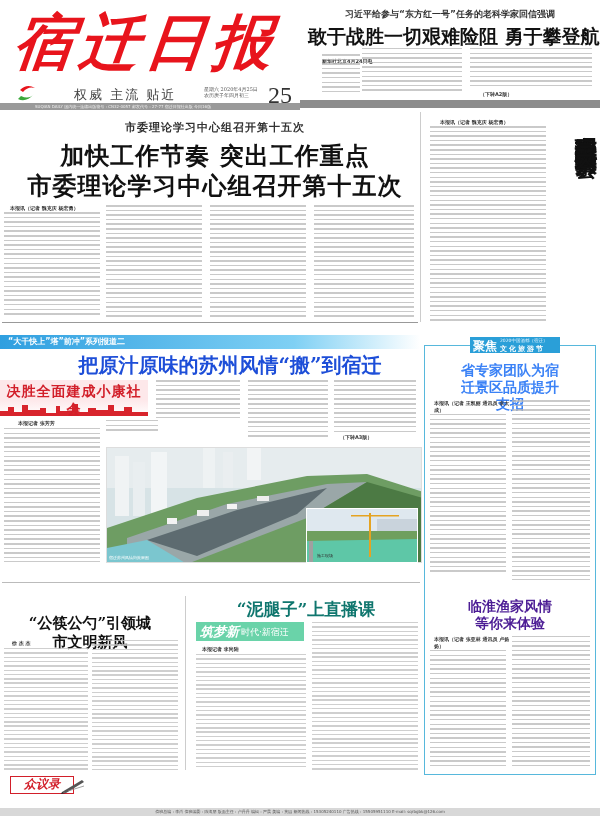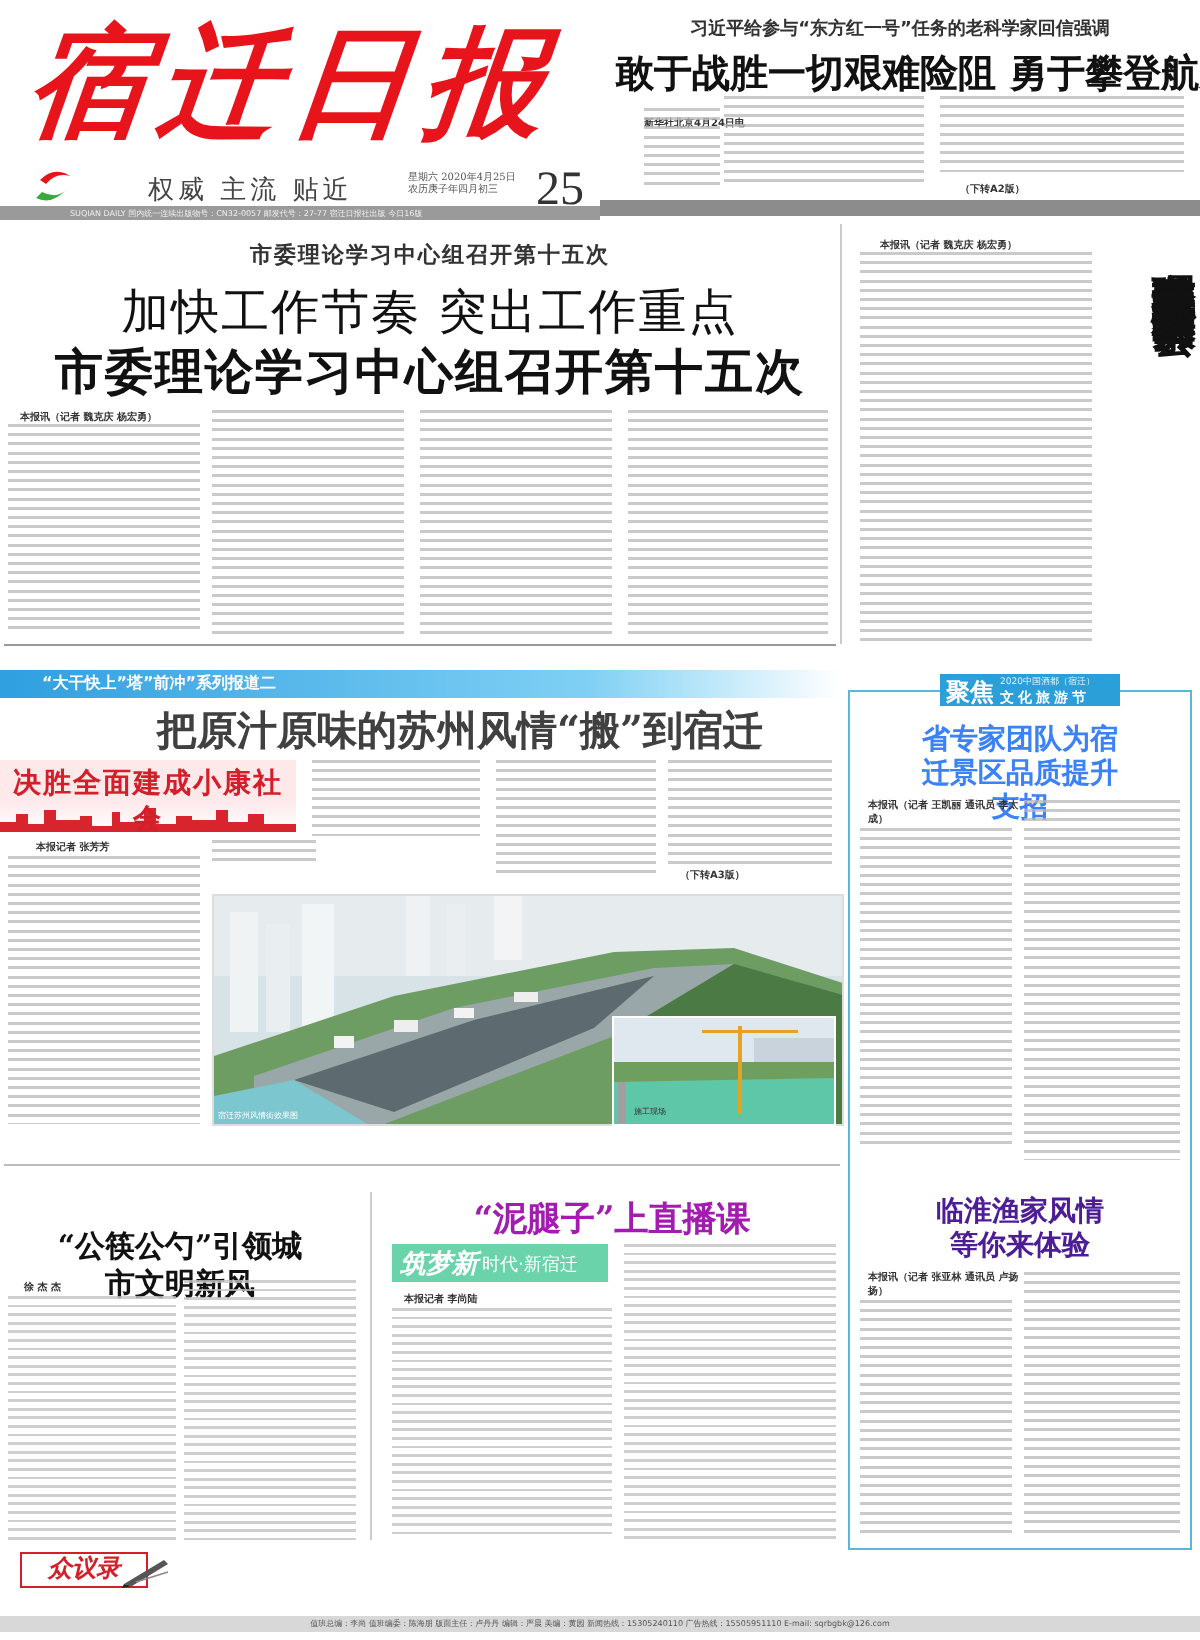--- a/index.html
+++ b/index.html
@@ -22,33 +22,33 @@
   .top-rule { left: 300px; top: 100px; width: 300px; height: 8px; background: #8c8c8c; }
 
   
   .txt { background: repeating-linear-gradient(to bottom, #b8b8b8 0px, #b8b8b8 1.5px, transparent 1.5px, transparent 4.6px); opacity: .75; }
   .txt-b { background: repeating-linear-gradient(to bottom, #c3c3c3 0px, #c3c3c3 1.4px, transparent 1.4px, transparent 4.3px); opacity: .8; }
   .byline { font-size: 5px; font-weight: bold; color: #333; font-family: "DejaVu Sans", sans-serif; white-space: nowrap; }
   .turn { font-size: 5px; font-weight: bold; color: #333; font-family: "DejaVu Sans", sans-serif; }
 
   
   .lead-kicker { left: 0; top: 120px; width: 430px; text-align: center; font-size: 11px; font-weight: bold; color: #333; font-family: "DejaVu Sans", sans-serif; letter-spacing: 1px; }
-  .lead-h1 { left: 0; top: 142px; width: 430px; text-align: center; font-size: 24px; font-weight: normal; color: #111; font-family: "DejaVu Sans", sans-serif; letter-spacing: 1px; line-height: 28px; }
+  .lead-h1 { left: 0; top: 142px; width: 430px; text-align: center; font-size: 24px; font-weight: bold; color: #111; font-family: "DejaVu Sans", sans-serif; letter-spacing: 1px; line-height: 28px; }
   .lead-h2 { left: 0; top: 172px; width: 430px; text-align: center; font-size: 24px; font-weight: bold; color: #111; font-family: "DejaVu Sans", sans-serif; letter-spacing: 1px; line-height: 28px; }
   .hr-lead { left: 2px; top: 322px; width: 416px; height: 1px; background: #999; }
   .vr-main { left: 420px; top: 112px; width: 1px; height: 210px; background: #ccc; }
 
   
   .vert-title { left: 552px; top: 118px; width: 46px; height: 205px; writing-mode: vertical-rl; font-size: 22px; font-weight: bold; color: #111; line-height: 23px; letter-spacing: 1px; }
   .vert-byline { left: 440px; top: 119px; }
 
   
   .series-banner { left: 0; top: 335px; width: 420px; height: 14px; background: linear-gradient(to right, #2f9fe0, #7fd0f4 70%, #ffffff); }
-  .series-banner-text { font-size: 8px; color: #fff; line-height: 14px; padding-left: 21px; font-family: "DejaVu Sans", sans-serif; font-weight: bold; }
-  .h-suzhou { left: 40px; top: 352px; width: 380px; text-align: center; font-size: 20px; font-weight: bold; color: #404040; letter-spacing: 0px; }
+  .series-banner-text { font-size: 8px; color: #fff; line-height: 14px; padding-left: 8px; font-family: "DejaVu Sans", sans-serif; font-weight: bold; }
+  .h-suzhou { left: 40px; top: 352px; width: 380px; text-align: center; font-size: 20px; font-weight: bold; color: #1d4ed8; letter-spacing: 0px; }
   .xiaokang { left: 0; top: 380px; width: 148px; height: 36px; background: linear-gradient(to bottom, #fde8ea 0%, #fde8ea 55%, #fff 100%); overflow: hidden; }
   .xiaokang-text { font-size: 14px; font-weight: bold; color: #d21f2a; text-align: center; padding-top: 3px; letter-spacing: 1px; position: relative; z-index: 2; }
   .skyline { position: absolute; left: 0; bottom: 0; width: 148px; height: 14px; }
 
   .suzhou-photo { left: 106px; top: 447px; width: 316px; height: 116px; overflow: hidden; border: 1px solid #ddd; }
   .inset-photo { left: 306px; top: 508px; width: 112px; height: 55px; border: 1px solid #fff; overflow: hidden; }
   .photo-caption { font-size: 4px; color: #fff; }
 
   
   .focus-box { left: 424px; top: 345px; width: 172px; height: 430px; border: 1px solid #57b8dc; }
@@ -56,21 +56,21 @@
   .focus-tag-main { position: absolute; left: 3px; top: 1px; font-size: 12px; color: #fff; font-weight: bold; }
   .focus-tag-sub1 { position: absolute; left: 30px; top: 1px; font-size: 4.5px; color: #dff3ff; font-family: "DejaVu Sans", sans-serif; white-space: nowrap; }
   .focus-tag-sub2 { position: absolute; left: 30px; top: 7px; font-size: 7px; color: #fff; font-weight: bold; font-family: "DejaVu Sans", sans-serif; white-space: nowrap; letter-spacing: 2px; }
   .focus-h1 { left: 424px; top: 362px; width: 172px; text-align: center; font-size: 14px; font-weight: bold; color: #3b82f6; line-height: 17px; }
   .linhuai-h { left: 424px; top: 598px; width: 172px; text-align: center; font-size: 14px; font-weight: bold; color: #4c1d95; line-height: 17px; }
 
   
   .hr-bottom { left: 2px; top: 582px; width: 418px; height: 1px; background: #bbb; }
   .vr-bottom { left: 185px; top: 596px; width: 1px; height: 174px; background: #ccc; }
   .gongkuai-h { left: 0; top: 600px; width: 180px; text-align: center; font-size: 15px; font-weight: bold; color: #111; line-height: 19px; }
-  .nituizi-h { left: 190px; top: 598px; width: 232px; text-align: center; font-size: 17px; font-weight: bold; color: #a21caf; }
+  .nituizi-h { left: 190px; top: 598px; width: 232px; text-align: center; font-size: 17px; font-weight: bold; color: #0f766e; }
   .live-banner { left: 196px; top: 622px; width: 108px; height: 19px; background: #6ad3a9; }
   .live-banner-main { position: absolute; left: 4px; top: 1px; font-size: 13px; color: #fff; font-weight: bold; font-style: italic; }
   .live-banner-sub { position: absolute; left: 45px; top: 4px; font-size: 9px; color: #fff; font-family: "DejaVu Sans", sans-serif; }
   .zhongyilu { left: 10px; top: 776px; width: 64px; height: 18px; border: 1.5px solid #d21f2a; }
   .zhongyilu-text { font-size: 12px; color: #d21f2a; font-weight: bold; font-style: italic; text-align: center; line-height: 15px; }
   .pen-icon { left: 60px; top: 778px; width: 26px; height: 16px; }
 
   .footer-bar { left: 0; top: 808px; width: 600px; height: 8px; background: #d8d8d8; }
   .footer-text { font-size: 4px; color: #555; line-height: 8px; text-align: center; white-space: nowrap; overflow: hidden; font-family: "DejaVu Sans", sans-serif; }
 </style>

